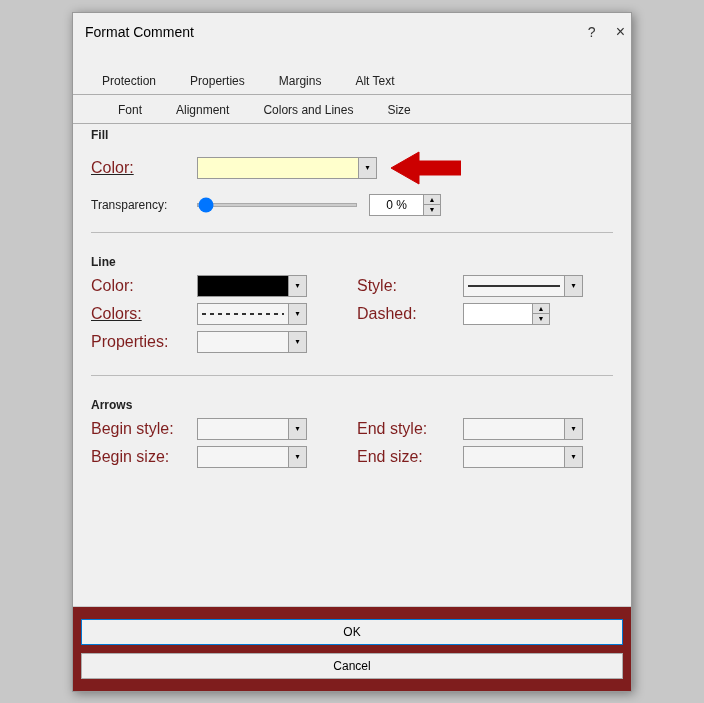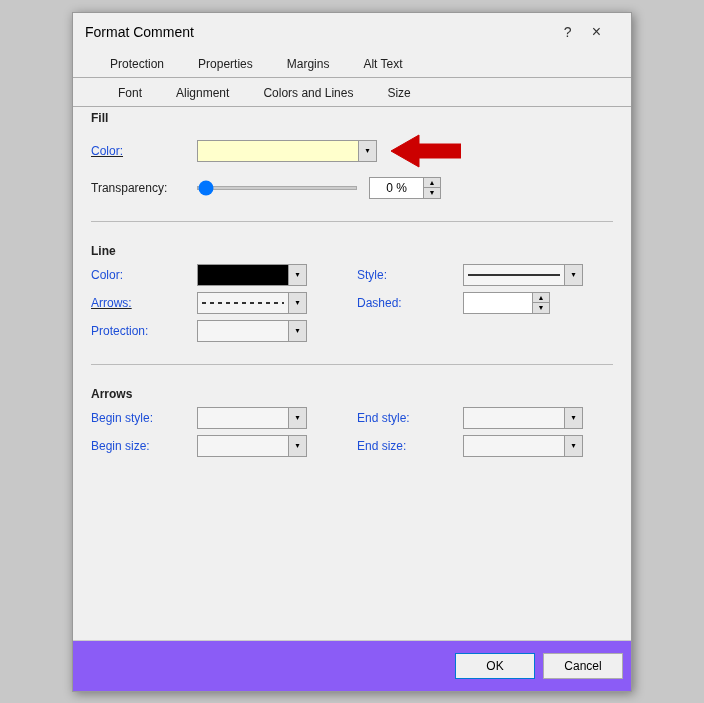--- a/index.html
+++ b/index.html
@@ -19,21 +19,21 @@
       box-shadow: 2px 2px 10px rgba(0,0,0,0.4);
       width: 560px;
       min-height: 680px;
       display: flex;
       flex-direction: column;
     }
     .title-bar {
       background: #f0f0f0;
       display: flex;
       align-items: center;
-      padding: 8px 24px 4px 12px;
+      padding: 8px 0 4px 12px;
       border-bottom: none;
     }
     .title-bar-title {
       flex: 1;
       font-size: 14px;
       font-weight: 400;
       color: #000;
     }
     .title-bar-controls {
       display: flex;
@@ -44,24 +44,24 @@
       font-size: 14px;
       cursor: pointer;
       color: #333;
       padding: 2px 6px;
     }
     .title-bar-controls .close-btn {
       font-size: 16px;
     }
     .tabs-row {
       display: flex;
-      padding: 0 20px;
+      padding: 0 12px;
       border-bottom: 1px solid #adadad;
       background: #f0f0f0;
-      margin-top: 4px;
+      margin-top: 21px;
     }
     .tab {
       padding: 5px 16px;
       font-size: 12px;
       cursor: pointer;
       color: #222;
       border: 1px solid transparent;
       position: relative;
       white-space: nowrap;
     }
@@ -98,22 +98,22 @@
       flex-direction: column;
     }
     .field-row {
       display: flex;
       align-items: center;
       margin-bottom: 6px;
       gap: 6px;
     }
     .field-label {
       width: 100px;
-      font-size: 12px;
-      color: #1d4ed8;
+      font-size: 16px;
+      color: #7f1d1d;
       text-align: left;
     }
     .field-label.underlined {
       text-decoration: underline;
       text-decoration-color: #222;
     }
     .color-dropdown {
       display: flex;
       align-items: center;
       border: 1px solid #999;
@@ -138,21 +138,20 @@
     }
     .fill-color-swatch {
       background: #ffffcc;
     }
     .line-color-swatch {
       background: #000;
     }
     .transparency-row {
       display: flex;
       align-items: center;
-      margin-bottom: 6px;
       gap: 6px;
     }
     .transparency-label {
       width: 100px;
       font-size: 12px;
       color: #222;
     }
     .spinner-group {
       display: flex;
       align-items: center;
@@ -248,21 +247,22 @@
     .arrows-section {
       display: flex;
       flex-direction: column;
     }
     .bottom-bar {
       padding: 12px 8px;
       display: flex;
       justify-content: flex-end;
       gap: 8px;
       border-top: 1px solid #ccc;
-      background: #8b5cf6;
+      background: #7f1d1d;
+      flex-direction: column;
     }
     .dialog-btn {
       min-width: 80px;
       height: 26px;
       padding: 0 16px;
       font-size: 12px;
       border: 1px solid #adadad;
       background: #f0f0f0;
       cursor: pointer;
       color: #000;
@@ -361,33 +361,33 @@
             <span class="field-label">Color:</span>
             <div class="color-dropdown" style="min-width:110px;">
               <div class="color-swatch line-color-swatch"></div>
               <div class="dropdown-btn">
                 <span>▾</span>
               </div>
             </div>
           </div>
 
           <div class="field-row">
-            <span class="field-label underlined">Arrows:</span>
+            <span class="field-label underlined">Colors:</span>
             <div class="select-dropdown" style="min-width:110px;">
               <div class="style-line-inner">
                 <div class="dashed-line"></div>
               </div>
               <div class="select-arrow">
                 <span>▾</span>
               </div>
             </div>
           </div>
 
           <div class="connector-row field-row">
-            <span class="field-label">Protection:</span>
+            <span class="field-label">Properties:</span>
             <div class="select-dropdown" style="min-width:110px;">
               <div class="style-line-inner"></div>
               <div class="select-arrow">
                 <span>▾</span>
               </div>
             </div>
           </div>
         </div>
 
         <div class="col-fields">

